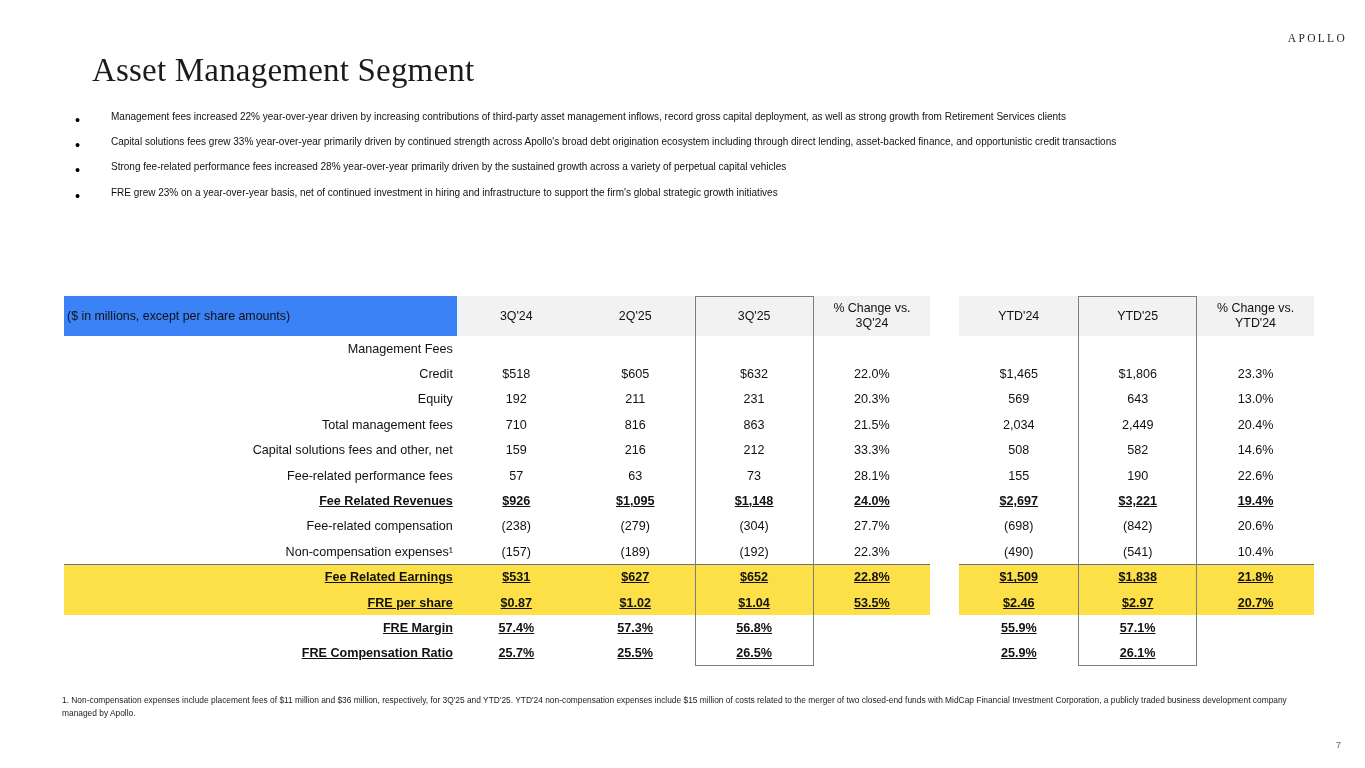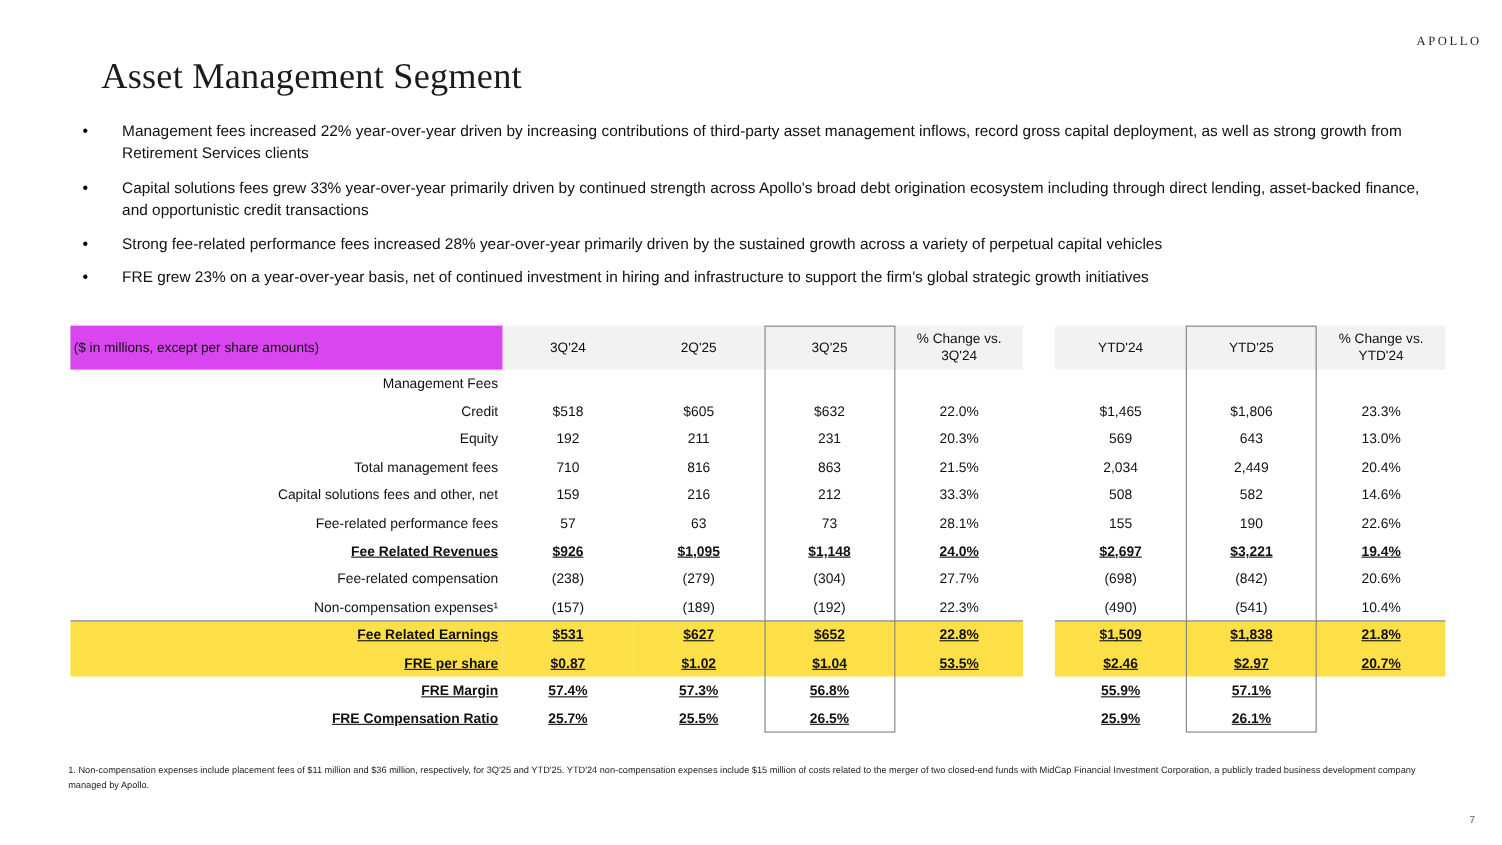--- a/index.html
+++ b/index.html
@@ -30,21 +30,21 @@
   }
 
   
   .bullets { position: absolute; left: 68px; top: 110px; width: 1240px; }
   .bullet { position: relative; padding-left: 43px; margin-bottom: 11px; }
   .bullet .dot {
     position: absolute; left: 7px; top: 0;
     font-size: 14.5px; line-height: 1.42; color: #000;
   }
   .bullet .btxt {
-    font-size: 14px; line-height: 1.42; color: #111;
+    font-size: 10px; line-height: 1.42; color: #111;
     display: block;
   }
 
   
   .table {
     position: absolute; left: 64px; top: 296px;
     width: 1250px; font-size: 12.6px; color: #111;
   }
   table { border-collapse: collapse; width: 1250px; table-layout: fixed; }
   col.c-label { width: 380px; }
@@ -52,21 +52,21 @@
   col.c-pct   { width: 113px; }
   col.c-gap   { width: 28px; }
 
   thead th {
     background: #f2f2f2;
     font-weight: 400; font-size: 12.4px;
     height: 40px; vertical-align: middle;
     text-align: center; line-height: 1.18;
     padding: 2px 4px;
   }
-  thead th.lbl { text-align: left; padding-left: 3px; background: #d946ef; }
+  thead th.lbl { text-align: left; padding-left: 3px; background: #3b82f6; }
   thead th.gap { background: #ffffff; }
 
   tbody td {
     height: 25.4px; vertical-align: middle;
     text-align: center; padding: 0 4px;
     font-size: 12.6px;
   }
   tbody td.lbl { text-align: right; padding-left: 3px; }
   tbody td.gap { background: #ffffff !important; }
   tbody td.indent { padding-left: 31px; }

